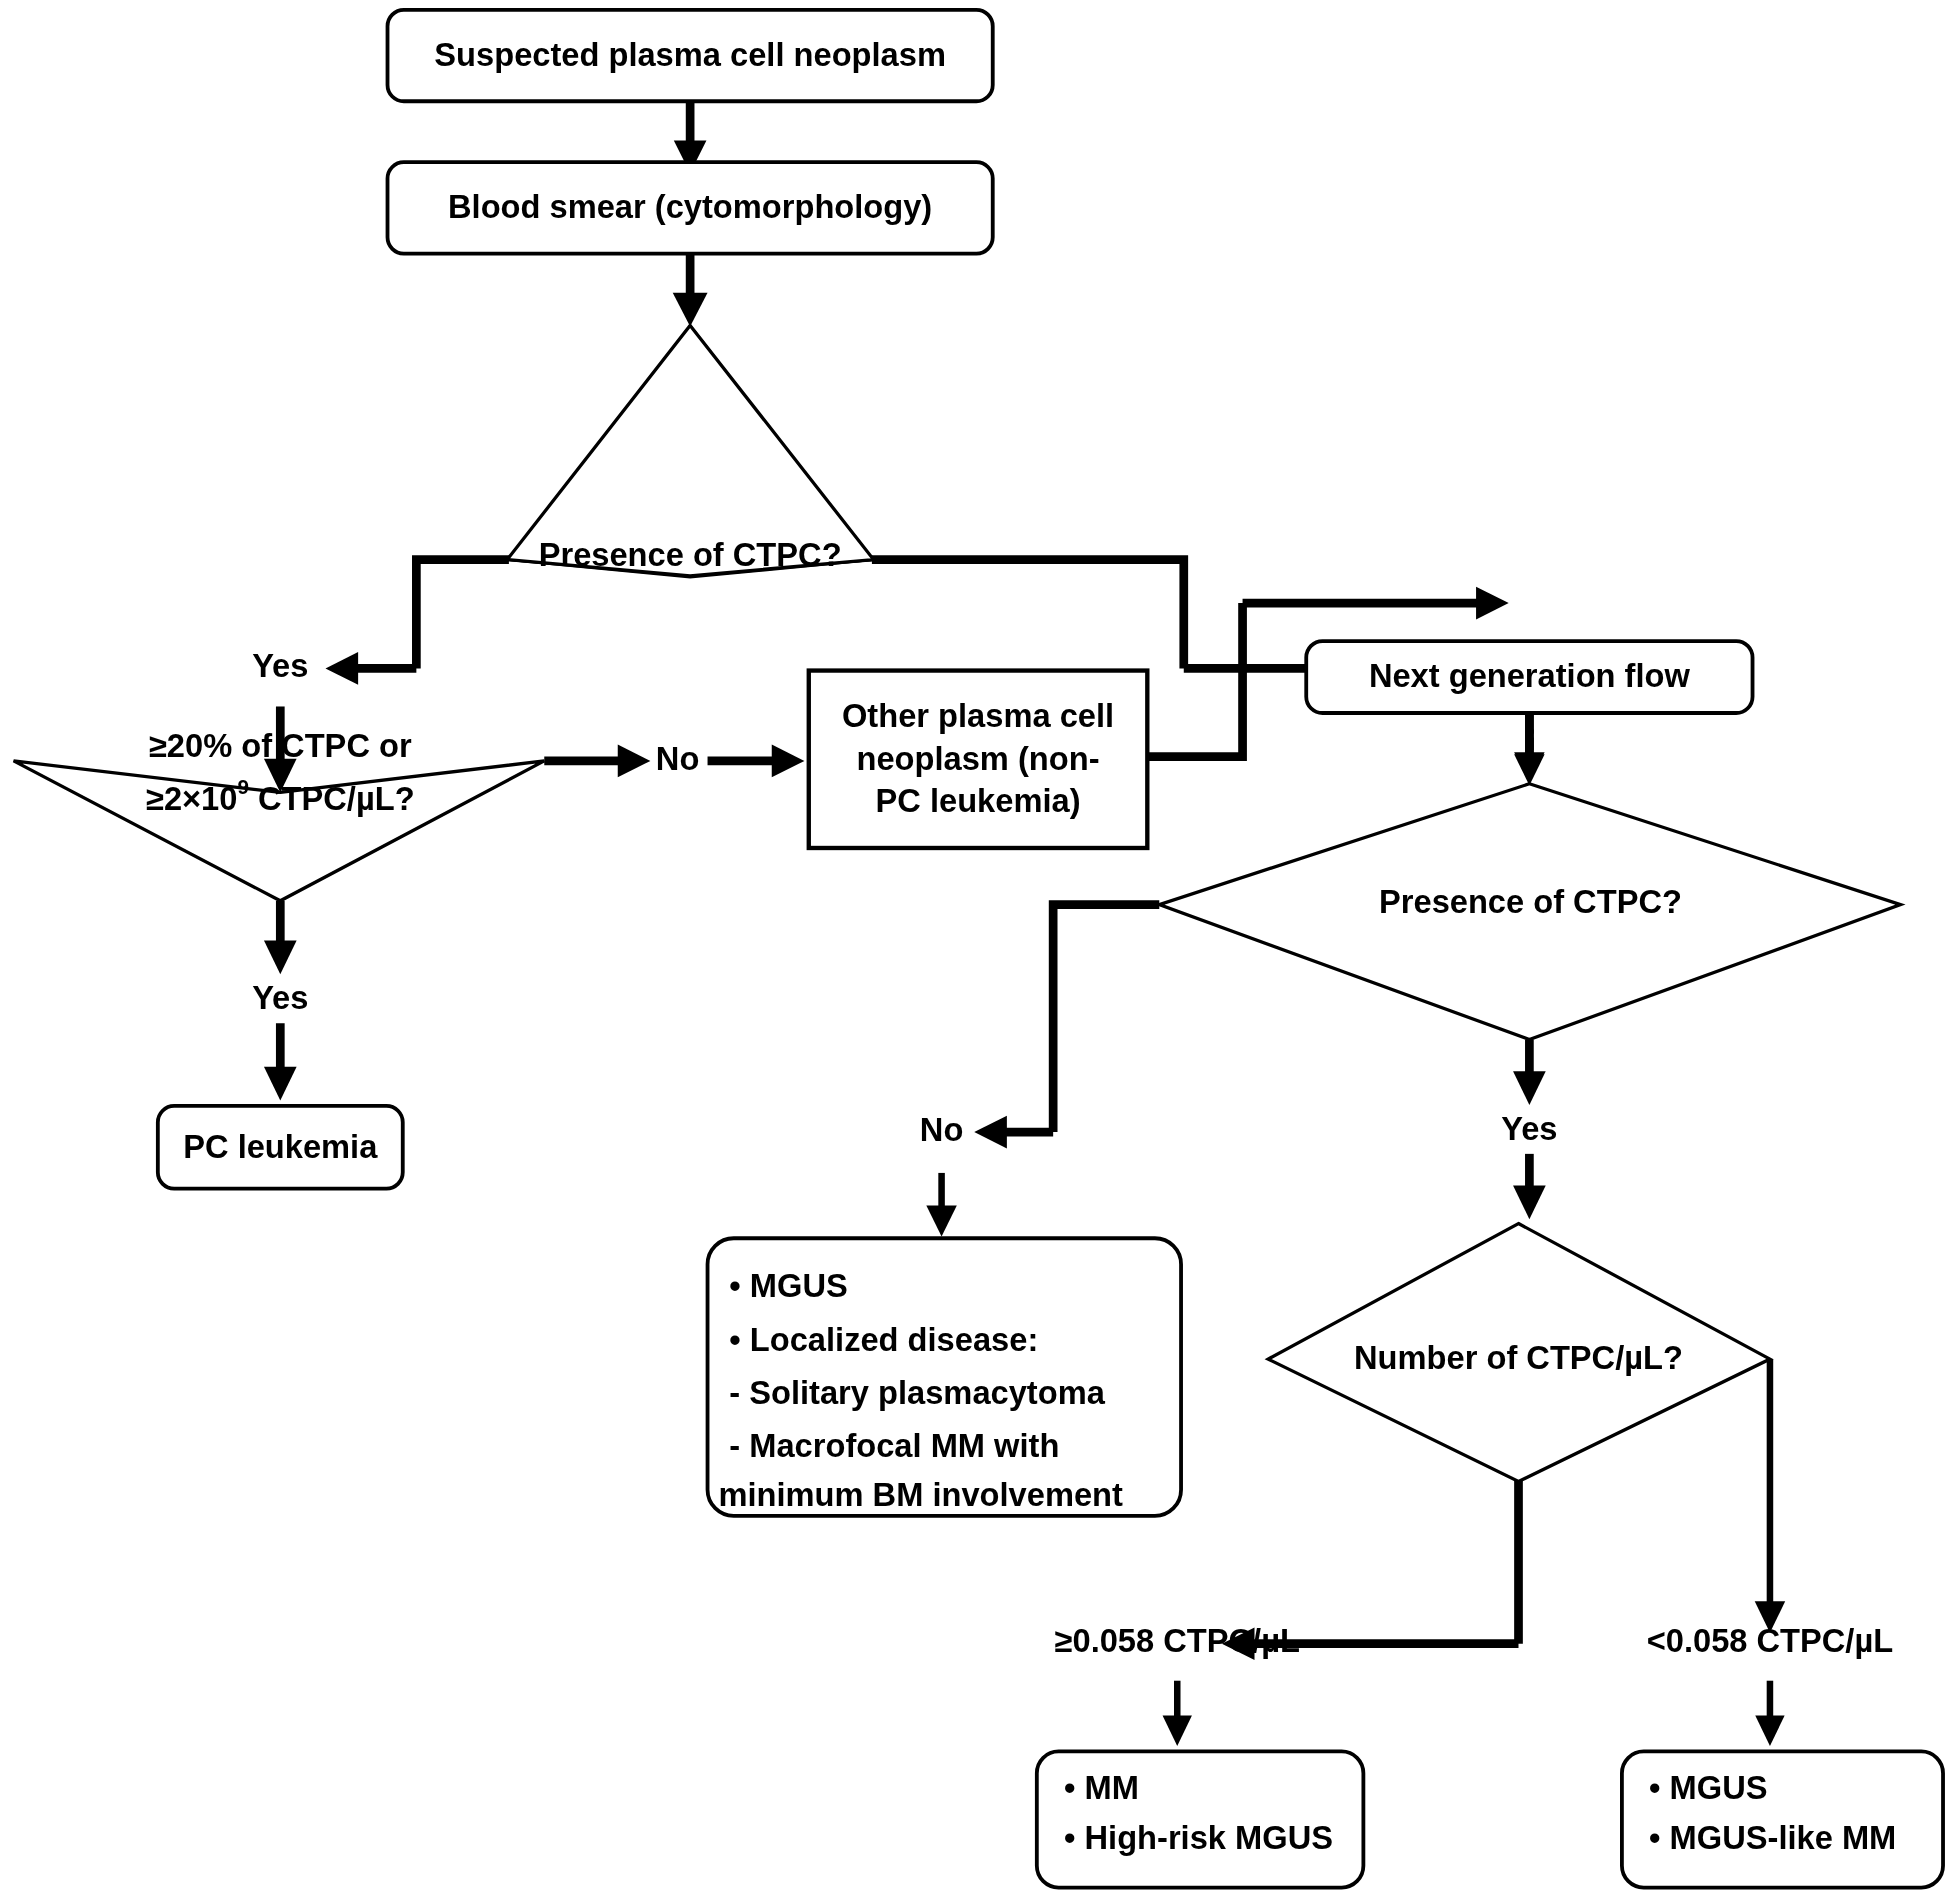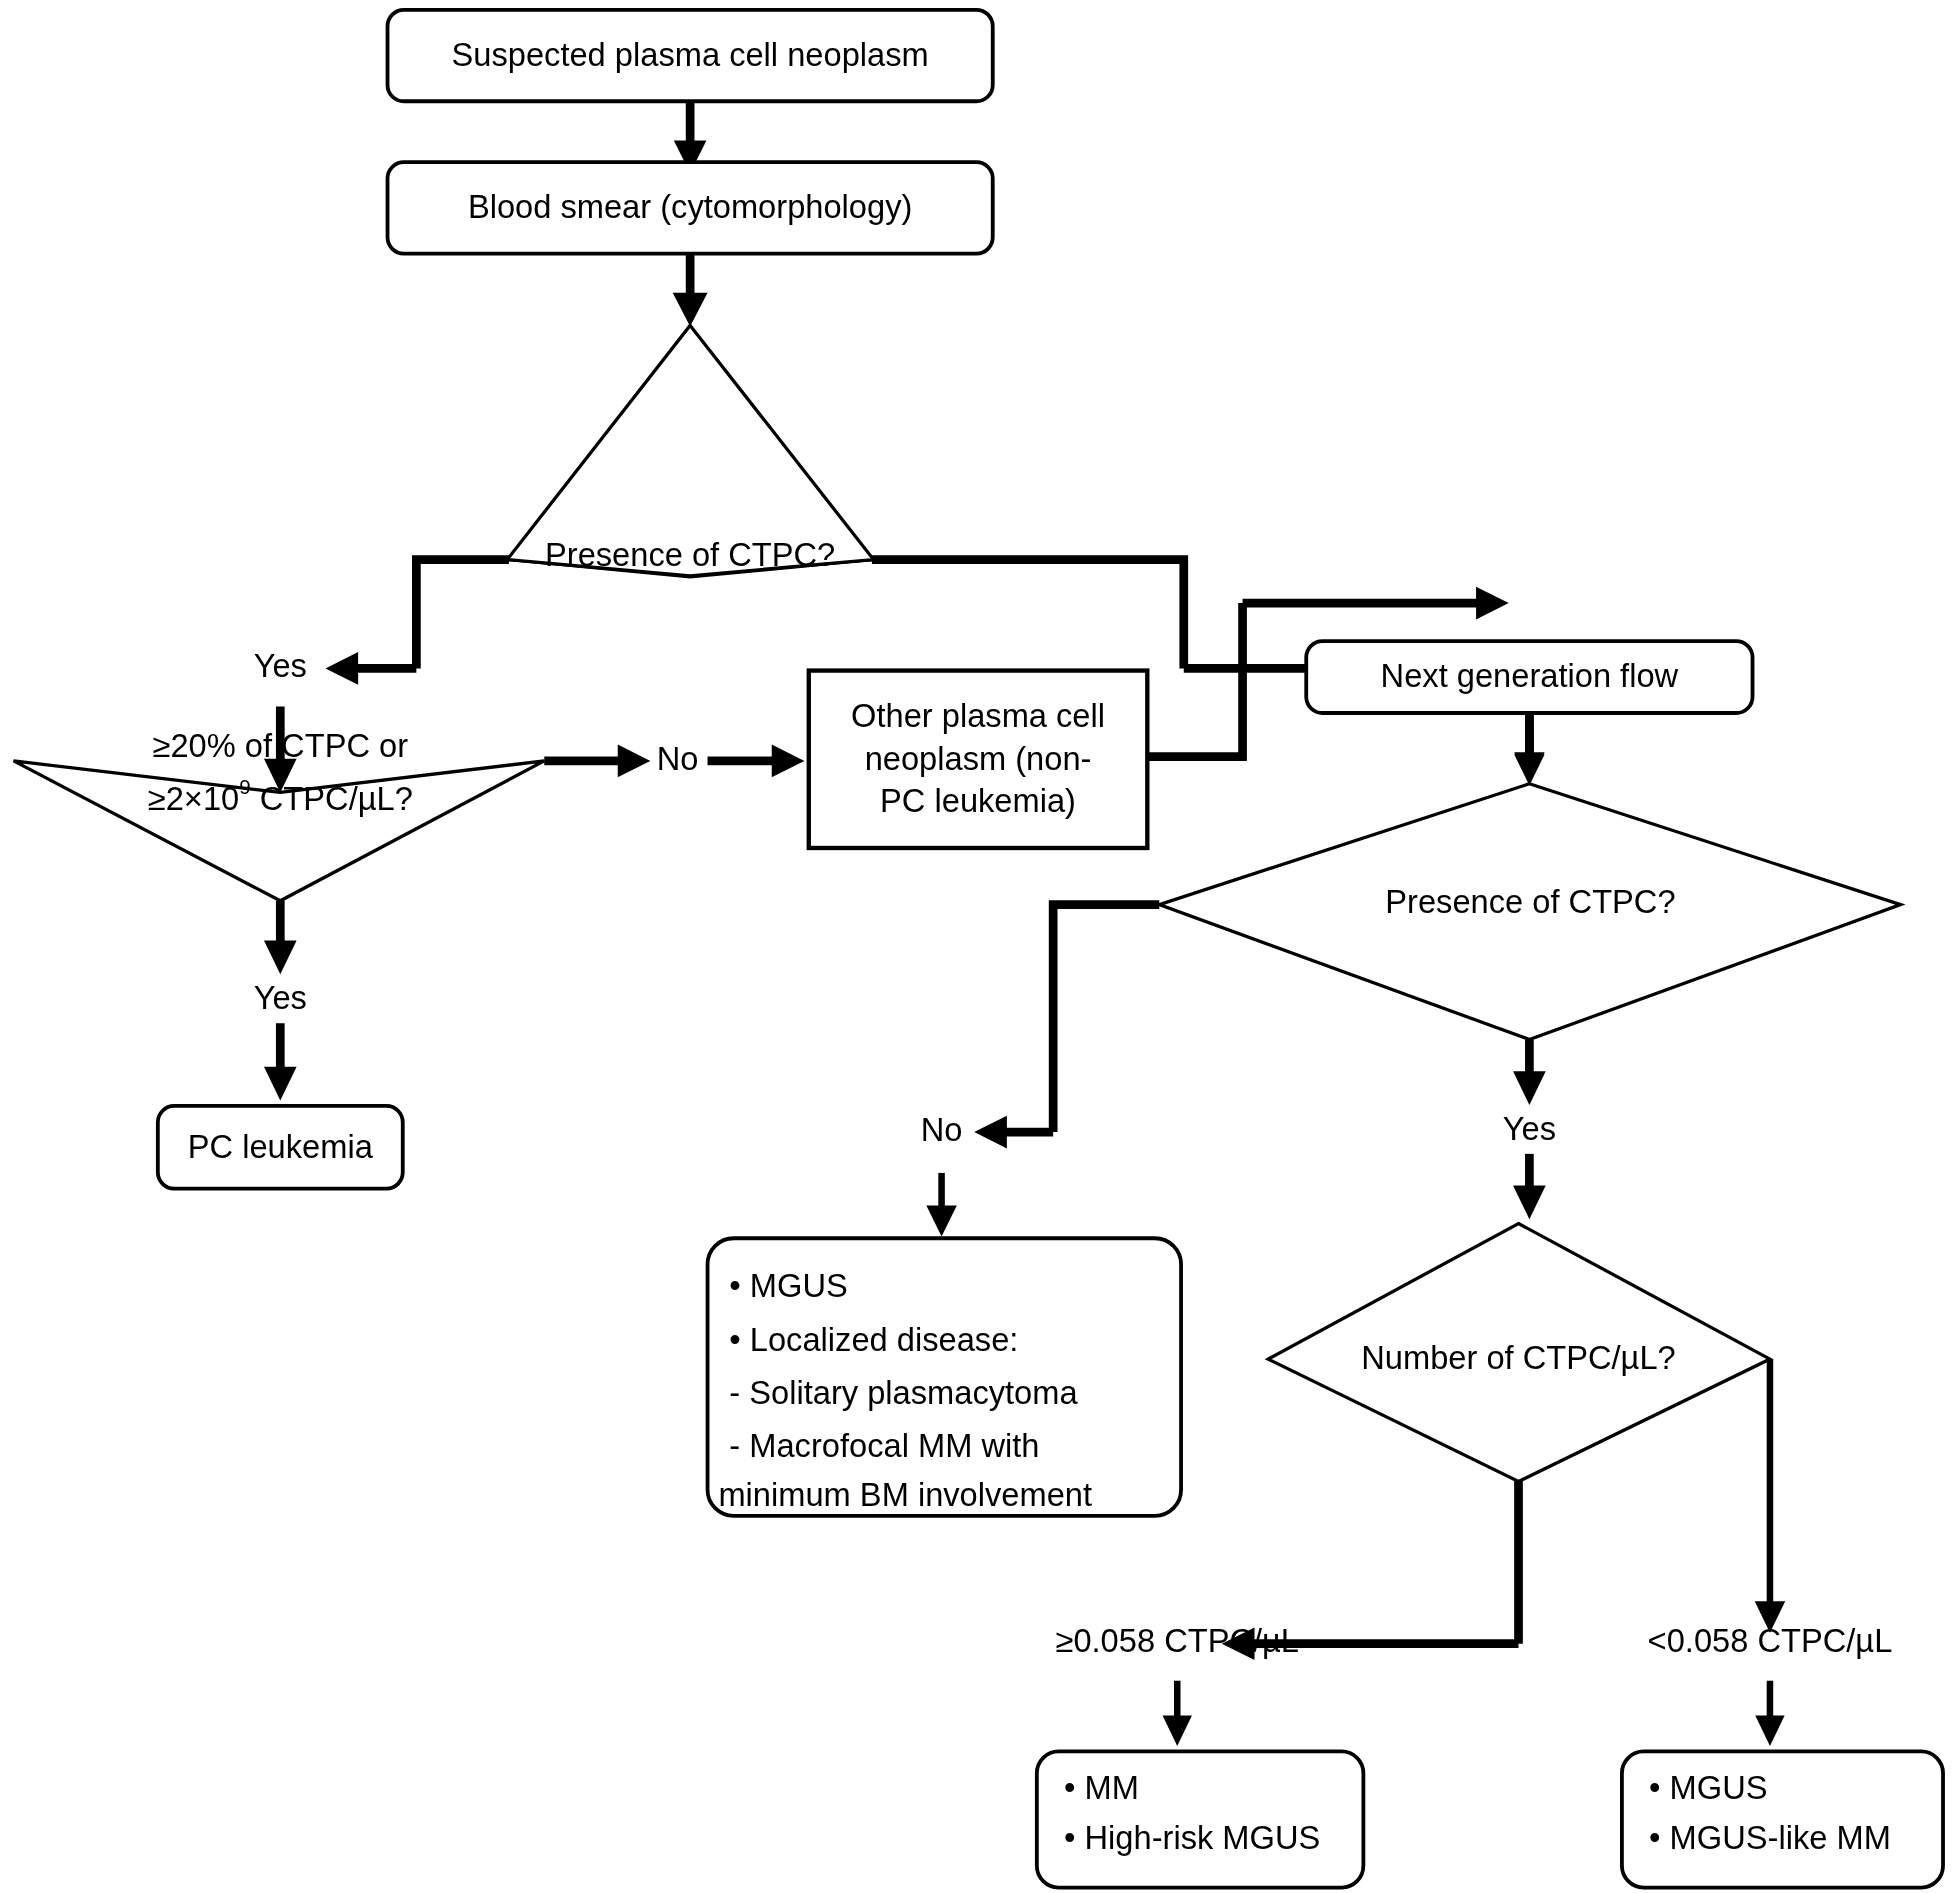--- a/index.html
+++ b/index.html
@@ -9,20 +9,21 @@
   }
   body {
     font-family: "Liberation Sans", sans-serif;
   }
   #flowchart-root {
     position: relative;
     width: 1955px;
     height: 1893px;
     background: #ffffff;
     overflow: hidden;
+    font-weight: bold;
   }
   svg#flow-svg {
     position: absolute;
     top: 0;
     left: 0;
     width: 1955px;
     height: 1893px;
     display: block;
   }
   .node-shape {

